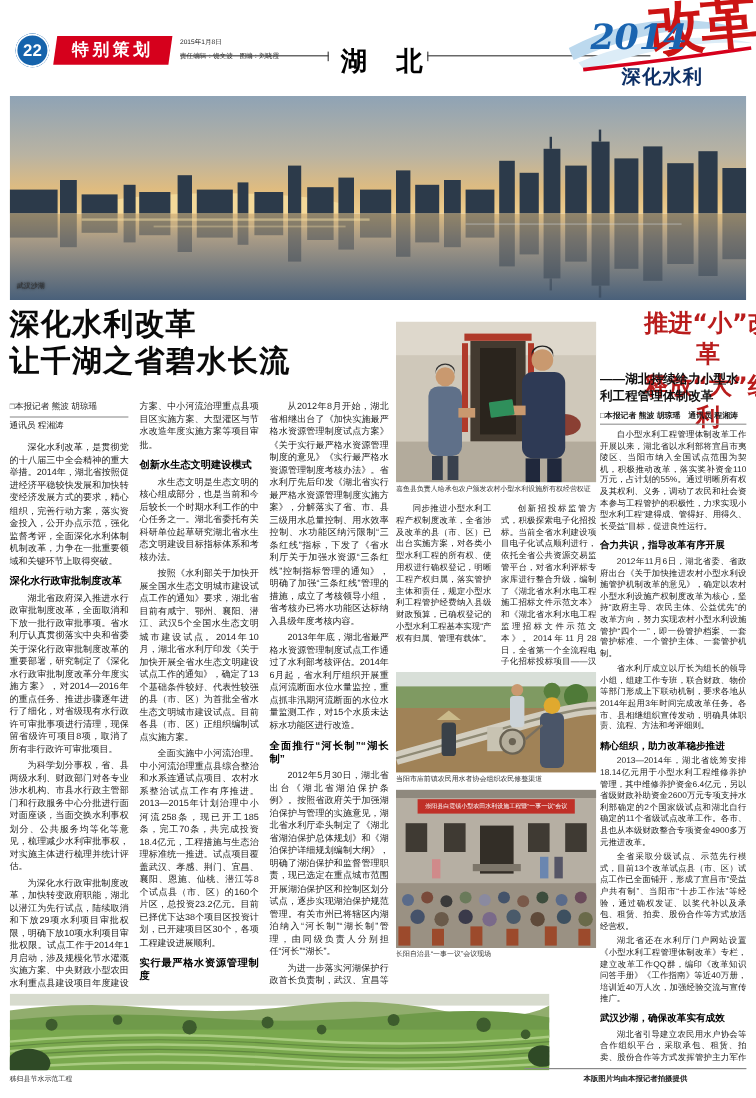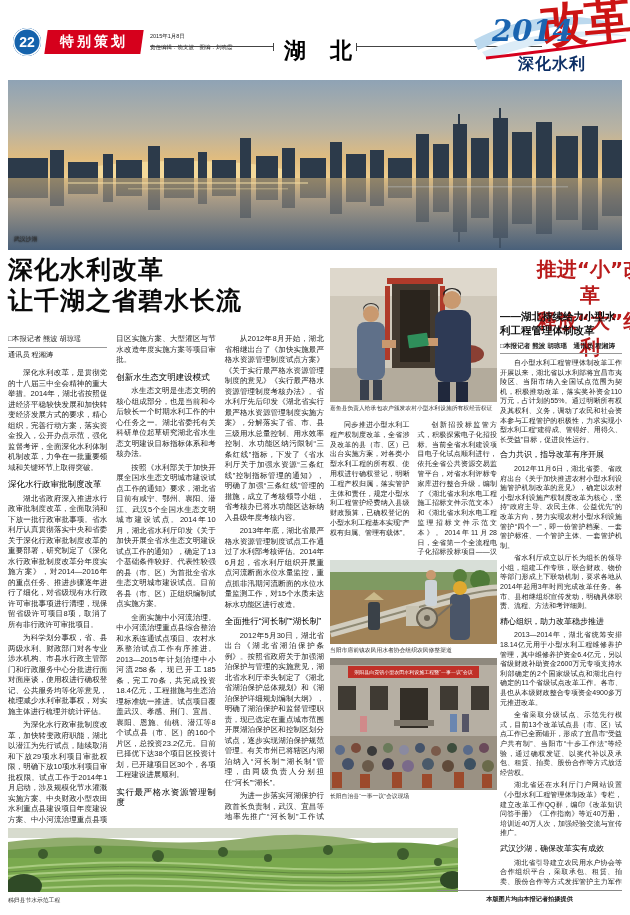--- a/index.html
+++ b/index.html
@@ -45,21 +45,21 @@
     font-size:5px;line-height:12px;text-align:center;overflow:hidden;white-space:nowrap;}
 
   
   .main-title{left:8px;top:254px;width:312px;font-weight:700;font-size:25px;line-height:1.24;
     letter-spacing:1px;color:#0a0a0a;font-family:"DejaVu Sans","Liberation Sans",sans-serif;}
   .main-body{left:8px;top:334px;width:316px;height:492px;column-count:3;column-gap:9px;column-fill:auto;
     font-size:7.5px;line-height:10.5px;text-align:justify;overflow:hidden;color:#1c1c1c;}
   .byline{font-weight:normal;font-size:7.2px;margin:0 0 8px 0;}
   .byline .b1{border-bottom:1px solid #999;padding-bottom:2px;margin-bottom:2px;}
   .para{margin:0 0 3px 0;text-indent:2em;}
-  .subhead{margin:6px 0 4px 0;font-size:8.5px;font-weight:normal;color:#000;text-indent:0;}
+  .subhead{margin:6px 0 4px 0;font-size:8.5px;font-weight:bold;color:#000;text-indent:0;}
   .mid-body{left:330px;top:420px;width:167px;height:138px;column-count:2;column-gap:8px;column-fill:auto;
     font-size:7px;line-height:9.8px;text-align:justify;overflow:hidden;color:#1c1c1c;}
 
   
   .side-title{left:528px;top:256px;width:124px;text-align:center;font-weight:900;font-size:20px;
     line-height:1.3;color:#b91c1c;font-family:"DejaVu Sans","Liberation Sans",sans-serif;}
   .side-subtitle{left:500px;top:310px;width:124px;font-size:10.5px;font-weight:bold;line-height:1.3;color:#111;}
   .side-byline{left:500px;top:342px;width:122px;font-size:6.6px;font-weight:bold;border-bottom:1px solid #999;
     padding-bottom:2px;}
   .side-body{left:500px;top:358px;width:122px;height:528px;font-size:7px;line-height:9.6px;
@@ -198,21 +198,21 @@
 
   <div class="abs main-body">
     <div class="byline">
       <div class="b1">□本报记者 熊波 胡琼瑶</div>
       <div>通讯员 程湘涛</div>
     </div>
     <div>
         <p class="para">深化水利改革，是贯彻党的十八届三中全会精神的重大举措。2014年，湖北省按照促进经济平稳较快发展和加快转变经济发展方式的要求，精心组织，完善行动方案，落实资金投入，公开办点示范，强化监督考评，全面深化水利体制机制改革，力争在一批重要领域和关键环节上取得突破。</p>
         <h4 class="subhead">深化水行政审批制度改革</h4>
         <p class="para">湖北省政府深入推进水行政审批制度改革，全面取消和下放一批行政审批事项。省水利厅认真贯彻落实中央和省委关于深化行政审批制度改革的重要部署，研究制定了《深化水行政审批制度改革分年度实施方案》，对2014—2016年的重点任务、推进步骤逐年进行了细化，对省级现有水行政许可审批事项进行清理，现保留省级许可项目8项，取消了所有非行政许可审批项目。</p>
-        <p class="para">为科学划分事权，省、县两级水利、财政部门对各专业涉水机构、市县水行政主管部门和行政服务中心分批进行面对面座谈，使用权进行确权登记、公共服务均等化等意见，梳理减少水利审批事权，对实施主体进行梳理并统计评估。</p>
+        <p class="para">为科学划分事权，省、县两级水利、财政部门对各专业涉水机构、市县水行政主管部门和行政服务中心分批进行面对面座谈，当面交换水利事权划分、公共服务均等化等意见，梳理减少水利审批事权，对实施主体进行梳理并统计评估。</p>
         <p class="para">为深化水行政审批制度改革，加快转变政府职能，湖北以潜江为先行试点，陆续取消和下放29项水利项目审批权限，明确下放10项水利项目审批权限。试点工作于2014年1月启动，涉及规模化节水灌溉实施方案、中央财政小型农田水利重点县建设项目年度建设方案、中小河流治理重点县项目区实施方案、大型灌区与节水改造年度实施方案等项目审批。</p>
         <h4 class="subhead">创新水生态文明建设模式</h4>
         <p class="para">水生态文明是生态文明的核心组成部分，也是当前和今后较长一个时期水利工作的中心任务之一。湖北省委托有关科研单位起草研究湖北省水生态文明建设目标指标体系和考核办法。</p>
         <p class="para">按照《水利部关于加快开展全国水生态文明城市建设试点工作的通知》要求，湖北省目前有咸宁、鄂州、襄阳、潜江、武汉5个全国水生态文明城市建设试点。2014年10月，湖北省水利厅印发《关于加快开展全省水生态文明建设试点工作的通知》，确定了13个基础条件较好、代表性较强的县（市、区）为首批全省水生态文明城市建设试点。目前各县（市、区）正组织编制试点实施方案。</p>
         <p class="para">全面实施中小河流治理。中小河流治理重点县综合整治和水系连通试点项目、农村水系整治试点工作有序推进。2013—2015年计划治理中小河流258条，现已开工185条，完工70条，共完成投资18.4亿元，工程措施与生态治理标准统一推进。试点项目覆盖武汉、孝感、荆门、宜昌、襄阳、恩施、仙桃、潜江等8个试点县（市、区）的160个片区，总投资23.2亿元。目前已择优下达38个项目区投资计划，已开建项目区30个，各项工程建设进展顺利。</p>
         <h4 class="subhead">实行最严格水资源管理制度</h4>
         <p class="para">从2012年8月开始，湖北省相继出台了《加快实施最严格水资源管理制度试点方案》《关于实行最严格水资源管理制度的意见》《实行最严格水资源管理制度考核办法》。省水利厅先后印发《湖北省实行最严格水资源管理制度实施方案》，分解落实了省、市、县三级用水总量控制、用水效率控制、水功能区纳污限制“三条红线”指标，下发了《省水利厅关于加强水资源“三条红线”控制指标管理的通知》，明确了加强“三条红线”管理的措施，成立了考核领导小组，省考核办已将水功能区达标纳入县级年度考核内容。</p>
         <p class="para">2013年年底，湖北省最严格水资源管理制度试点工作通过了水利部考核评估。2014年6月起，省水利厅组织开展重点河流断面水位水量监控，重点抓非汛期河流断面的水位水量监测工作，对15个水质未达标水功能区进行改造。</p>
         <h4 class="subhead">全面推行“河长制”“湖长制”</h4>
         <p class="para">2012年5月30日，湖北省出台《湖北省湖泊保护条例》。按照省政府关于加强湖泊保护与管理的实施意见，湖北省水利厅牵头制定了《湖北省湖泊保护总体规划》和《湖泊保护详细规划编制大纲》，明确了湖泊保护和监督管理职责，现已选定在重点城市范围开展湖泊保护区和控制区划分试点，逐步实现湖泊保护规范管理。有关市州已将辖区内湖泊纳入“河长制”“湖长制”管理，由同级负责人分别担任“河长”“湖长”。</p>

